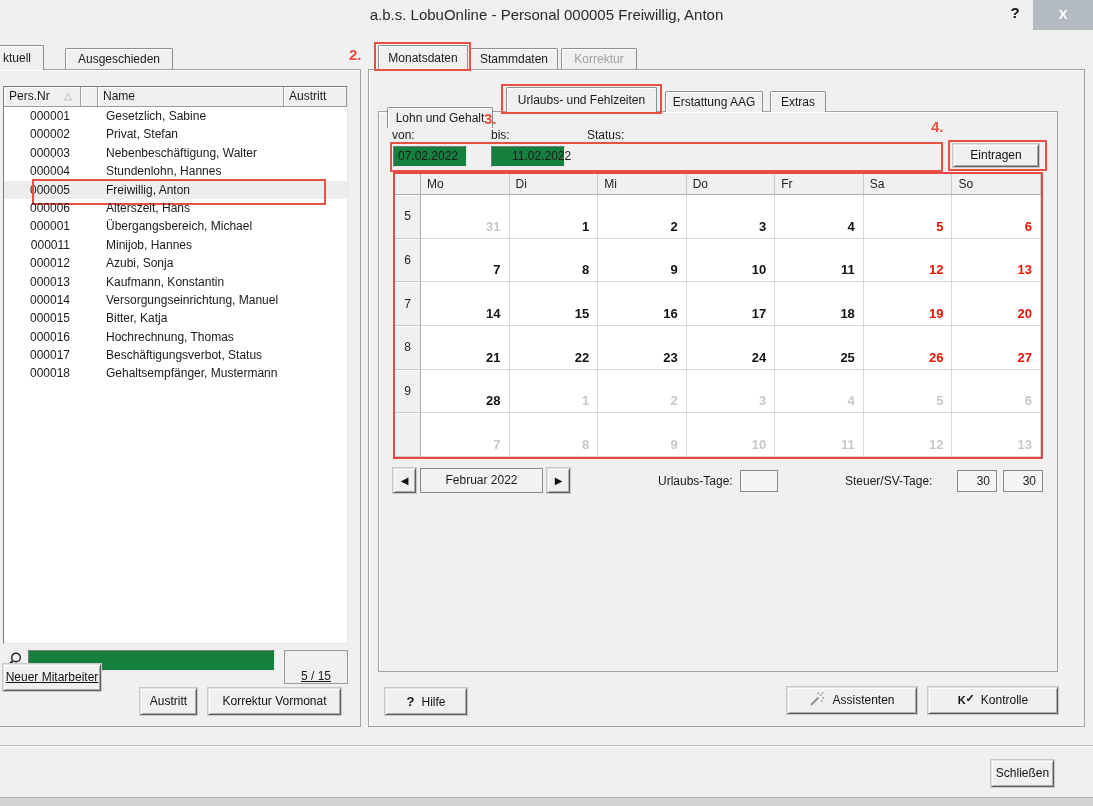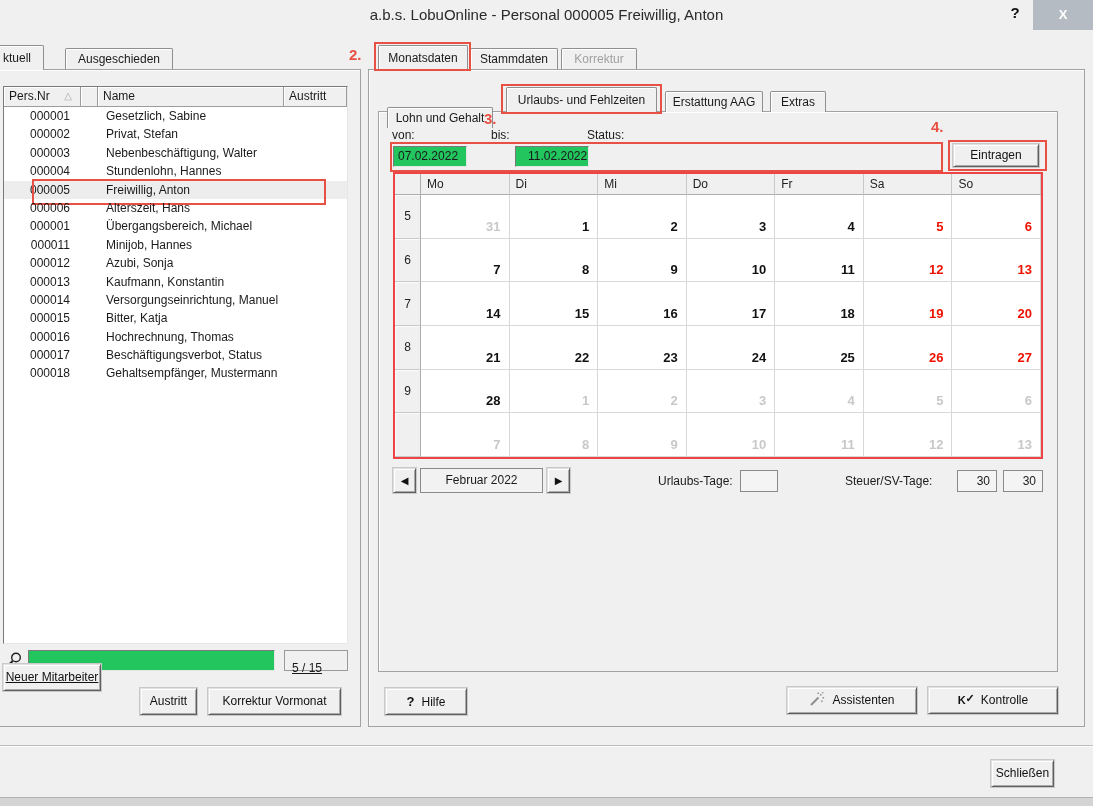--- a/index.html
+++ b/index.html
@@ -52,30 +52,30 @@
   .ann-num { position:absolute; color:#e85044; font-weight:bold; font-size:15px; z-index:6; }
   #num2 { left:349px; top:46px; }
   #num3 { left:484px; top:110px; }
   #num4 { left:931px; top:118px; }
 
   
   .btn { position:absolute; background:#f0f0f0; text-align:center;
     border:1px solid; border-color:#e0e0e0 #5f5f5f #5f5f5f #e0e0e0;
     box-shadow: inset 1px 1px 0 #ffffff, inset -1px -1px 0 #aaaaaa, 0 0 0 1px #c9c9c9;
     font-size:12px; color:#111; cursor:default; }
-  .sunken { background:#22c55e; border:1px solid; border-color:#7a7a7a #e6e6e6 #e6e6e6 #7a7a7a; }
+  .sunken { background:#15803d; border:1px solid; border-color:#7a7a7a #e6e6e6 #e6e6e6 #7a7a7a; }
   .flatbox { background:#f4f4f4; border:1px solid #8a8a8a; }
   .lbl { position:absolute; color:#1a1a1a; }
 
   
   #von-label    { left:392px; top:128px; }
   #bis-label    { left:491px; top:128px; }
   #status-label { left:587px; top:128px; }
   #von-input  { position:absolute; left:393px; top:146px; width:74px; height:21px; line-height:19px; padding:0 4px; }
-  #bis-input  { position:absolute; left:515px; top:146px; width:74px; height:21px; line-height:19px; padding:0 12px; }
+  #bis-input  { position:absolute; left:491px; top:146px; width:74px; height:21px; line-height:19px; padding:0 20px; }
   #status-combo { position:absolute; left:586px; top:146px; width:351px; height:21px; line-height:19px; padding:12px 20px 0 5px;margin-top:29px; }
   .combo-arrow { position:absolute; right:1px; top:1px; bottom:1px; width:17px;
     background:#f0f0f0; border:1px solid; border-color:#e6e6e6 #6a6a6a #6a6a6a #e6e6e6;
     font-size:8px; line-height:17px; text-align:center; color:#111; }
   #eintragen-btn { left:953px; top:144px; width:86px; height:23px; line-height:21px; }
 
   
   #calendar { position:absolute; left:393px; top:172px; width:650px; height:287px;
     border:2px solid #ef4444; background:#fff;
     display:grid; grid-template-columns:26px repeat(7, 1fr);
@@ -136,22 +136,22 @@
   .lrow .c-name { flex:1; padding-left:8px; }
   .lrow.selected { background:#ededed; }
   .lrow.selected::after { content:""; position:absolute; left:28px; width:290px;
     top:-2px; height:22px; border:2px solid #e85044; pointer-events:none; }
 
   
   #search-icon { position:absolute; left:5px; top:651px; }
   #search-input { position:absolute; left:28px; top:650px; width:247px; height:21px;
     line-height:19px; padding:0 4px; font-family:"Liberation Sans",sans-serif; font-size:12px; outline:none; }
   #search-count { position:absolute; left:284px; top:650px; width:64px; height:21px;
-    border:1px solid #9a9a9a; background:#f0f0f0; text-align:left;
-    padding:8px 7px; line-height:19px;text-decoration:underline; }
+    border:1px solid #9a9a9a; background:#f0f0f0; text-align:center;
+    padding:16px 7px; line-height:19px;text-decoration:underline; }
   #btn-neu       { left:3px;   top:664px; width:98px; height:27px; line-height:25px;text-decoration:underline; }
   #btn-austritt  { left:140px; top:688px; width:57px;  height:27px; line-height:25px; }
   #btn-korrektur { left:208px; top:688px; width:133px; height:27px; line-height:25px; }
 </style>
 </head>
 <body>
 
 <div class="title-text">a.b.s. LobuOnline - Personal 000005 Freiwillig, Anton</div>
 <div class="help-btn">?</div>
 <div class="close-btn">X</div>

